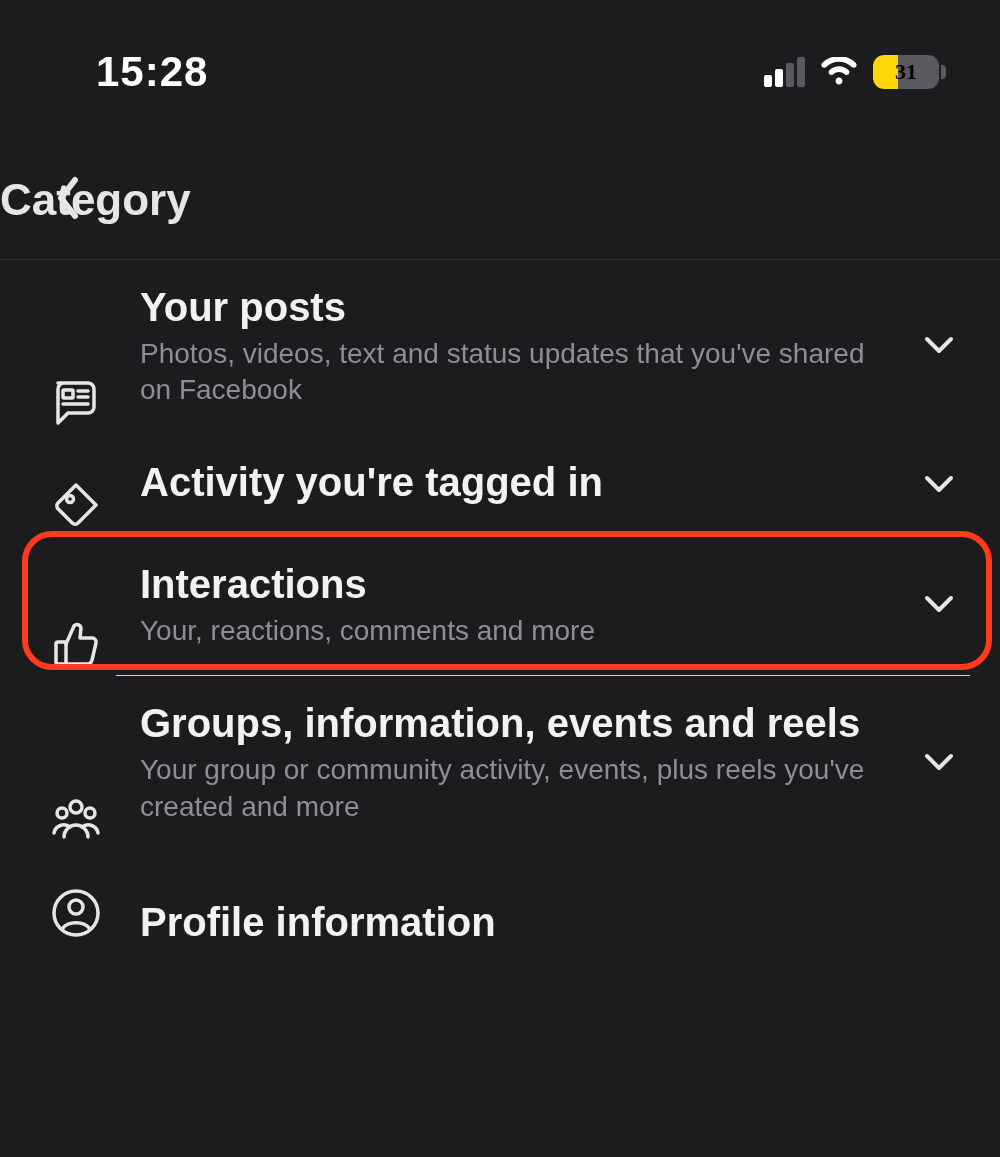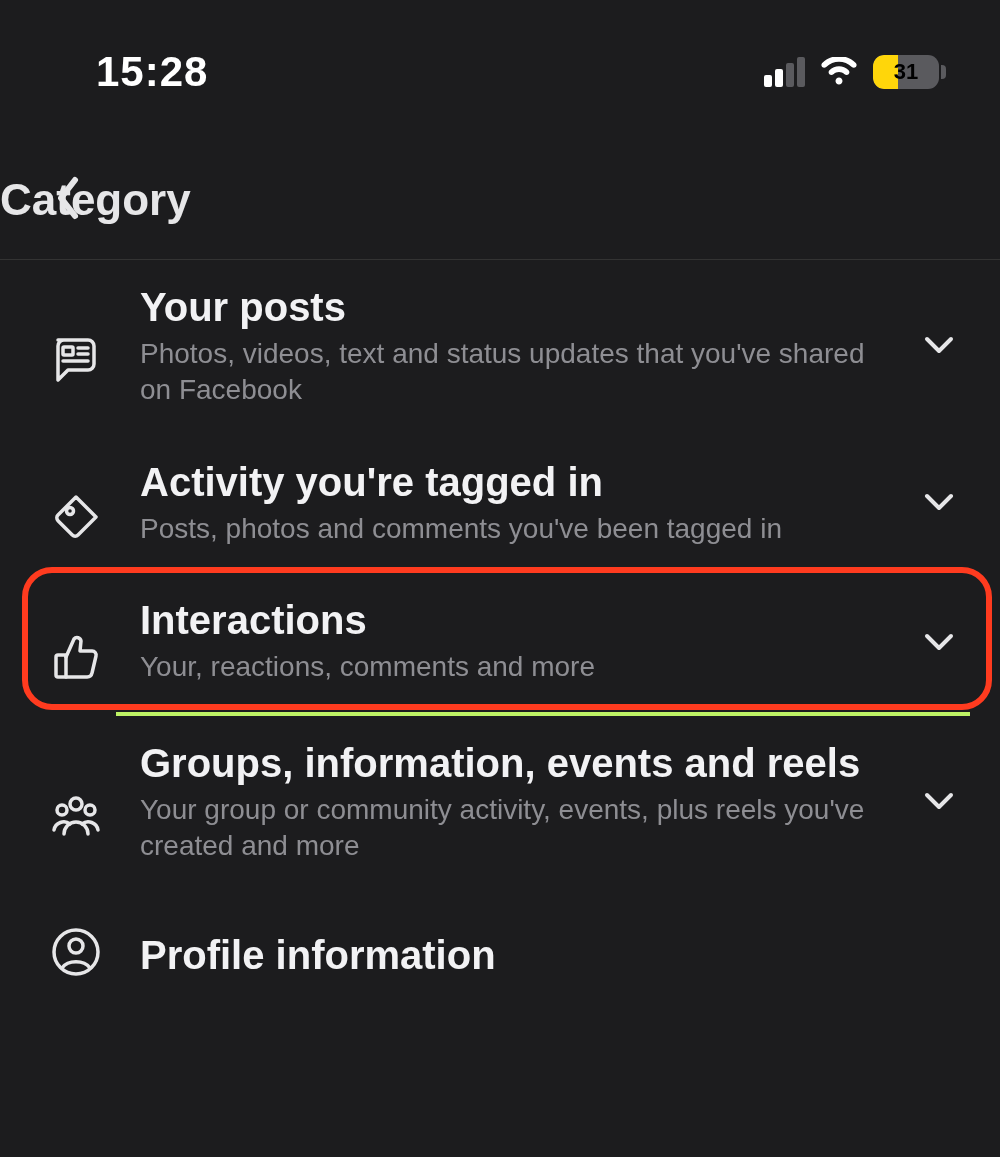--- a/index.html
+++ b/index.html
@@ -45,20 +45,21 @@
     align-items: center;
     position: relative;
   }
   .battery-body {
     width: 66px;
     height: 34px;
     border-radius: 11px;
     background: #5a5a5e;
     position: relative;
     overflow: hidden;
+    font-family: Liberation Serif, serif;
   }
   .battery-fill {
     position: absolute;
     left: 0; top: 0; bottom: 0;
     width: 38%;
     background: #ffd60a;
     border-radius: 11px 0 0 11px;
   }
   .battery-num {
     position: absolute;
@@ -105,36 +106,36 @@
     font-size: 44px;
     font-weight: 800;
     color: #e6e6e8;
   }
 
   
   .list { }
   .row-wrap { position: relative; }
   .row {
     display: flex;
-    align-items: center;
+    align-items: flex-end;
     padding: 24px 30px 0 48px;
     cursor: pointer;
   }
   .row .ico {
     width: 68px;
     flex: 0 0 68px;
     padding-top: 6px;
   }
   .row .ico svg { width: 56px; height: 56px; }
   .row .body {
     flex: 1;
     padding-left: 24px;
     padding-right: 80px;
     padding-bottom: 26px;
-    border-bottom: 4px solid #bef264;
+    border-bottom: 1px solid #bef264;
   }
   .row:last-child .body,
   .row.no-border .body { border-bottom: none; }
   .row .title {
     font-size: 40px;
     font-weight: 800;
     color: #f2f2f4;
     line-height: 1.15;
     margin-bottom: 6px;
   }
@@ -236,21 +237,20 @@
   <div class="row-wrap">
     <div class="row">
       <div class="ico">
         <svg viewBox="0 0 56 56" fill="none" stroke="#e6e6e8" stroke-width="3.5" stroke-linecap="round" stroke-linejoin="round">
           <path d="M28 8 L48 28 L30 46 a4 4 0 0 1 -5.7 0 L10 31.7 a4 4 0 0 1 0 -5.7 L28 8 z"></path>
           <circle cx="22" cy="22" r="3.5"></circle>
         </svg>
       </div>
       <div class="body">
         <div class="title">Activity you're tagged in</div>
-        <div class="sub">Posts, photos and comments you've been tagged in</div>
       </div>
       <div class="chev">
         <svg viewBox="0 0 30 20">
             <path fill="none" stroke="#e6e6e8" stroke-width="4" stroke-linecap="round" stroke-linejoin="round" d="M3 4 L15 16 L27 4"></path>
           </svg>
       </div>
     </div>
   </div>
 
   <div class="row-wrap">

